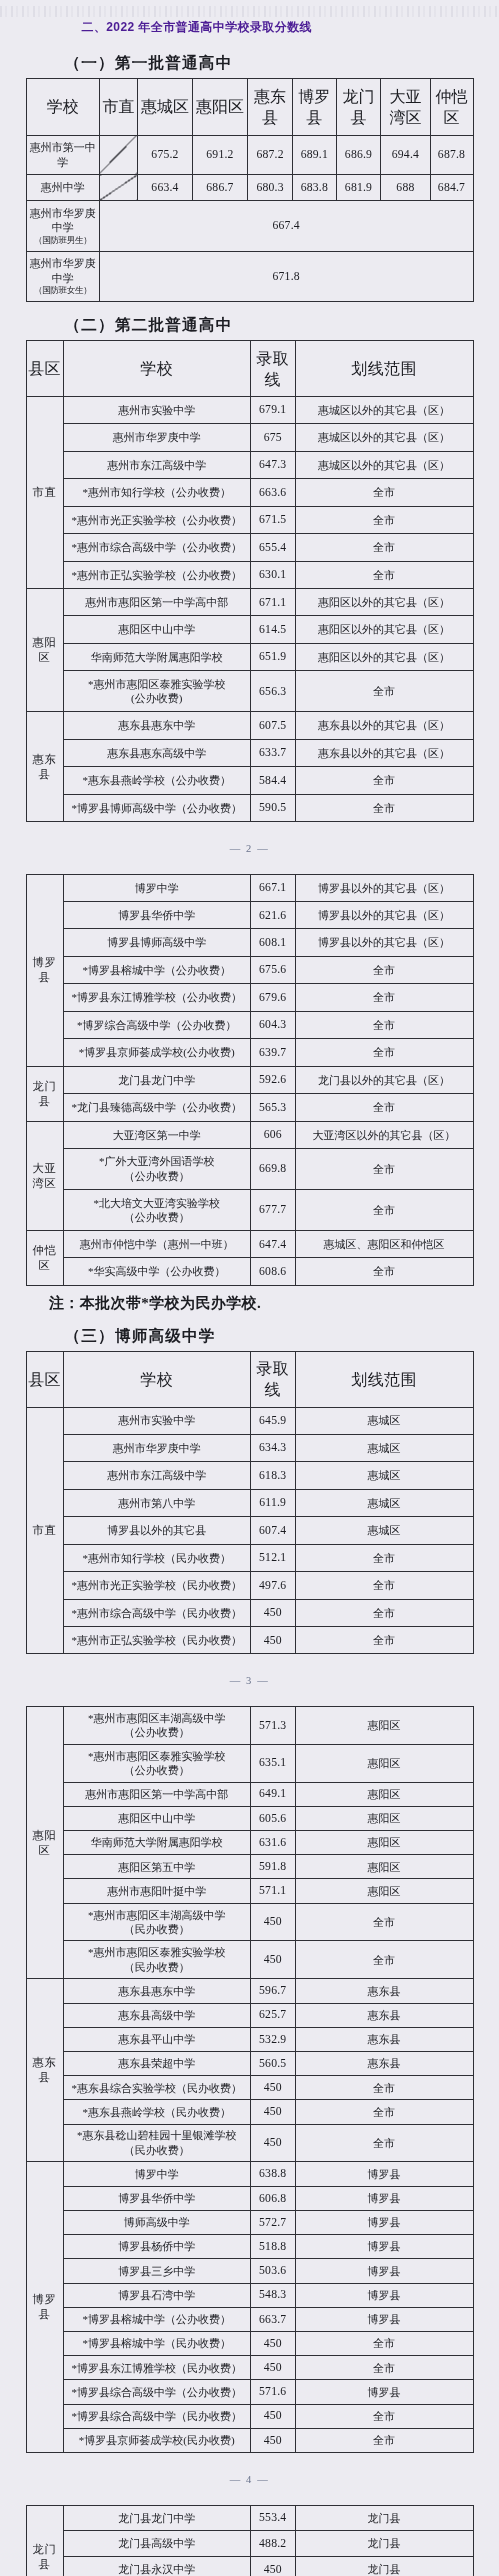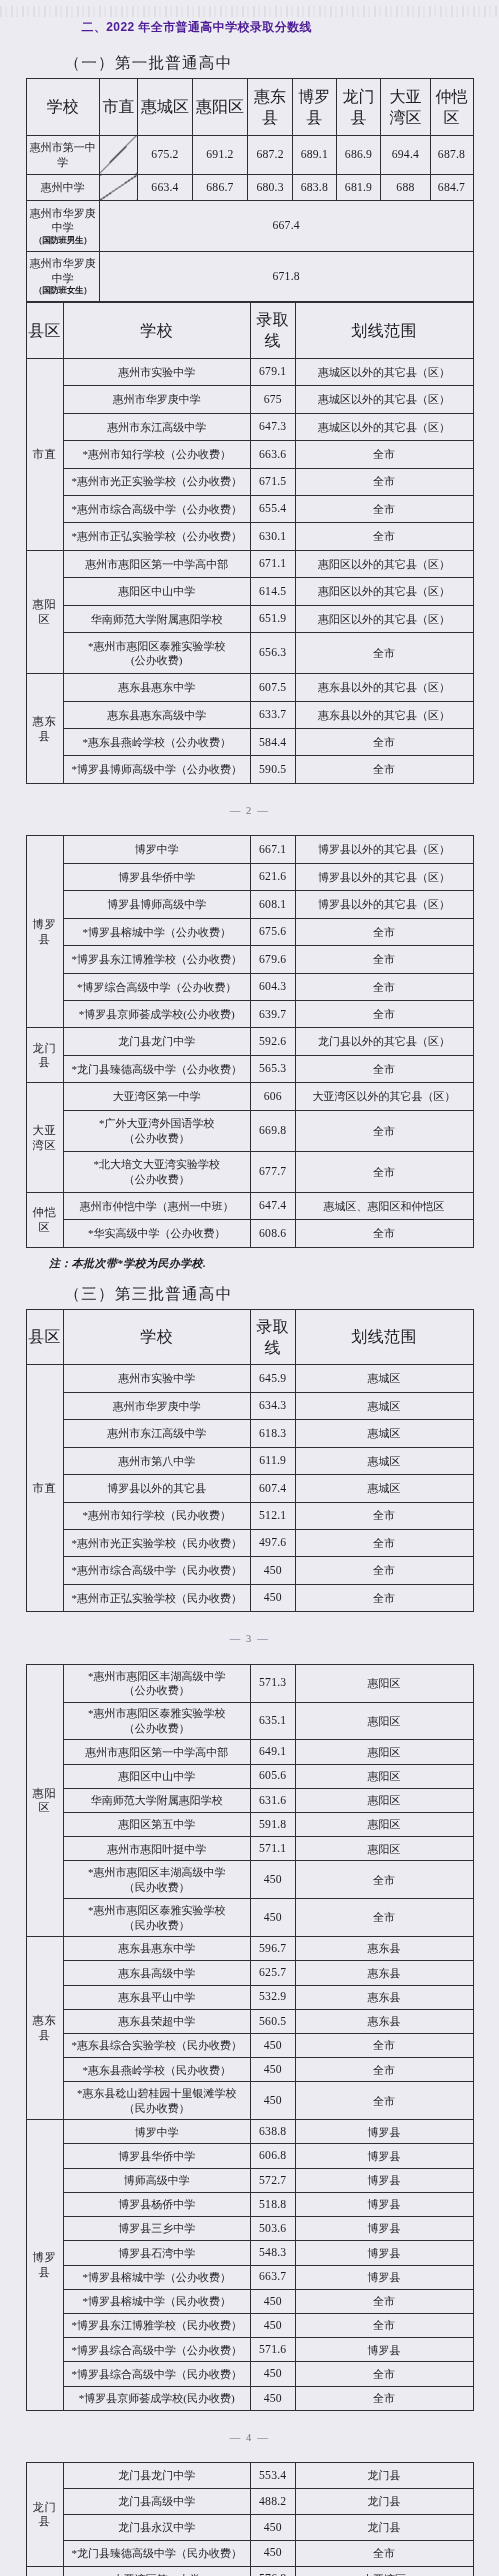--- a/index.html
+++ b/index.html
@@ -16,21 +16,21 @@
     opacity:.55;
   }
   .doc{width:448px;margin:0 auto;padding-top:14px;}
   .doc-title{
     font-family:"Liberation Sans","DejaVu Sans",sans-serif;
     font-weight:bold;font-size:12px;letter-spacing:0.4px;
     margin:4.7px 0 17px 56px;color:#4c1d95;
   }
   .section-heading{
     font-size:15.6px;letter-spacing:1.2px;
-    margin:9.4px 0 3.9px 39px;color:#1d1e24;
+    margin:9.4px 0 3.9px 39px;color:#1d1e24;font-weight:bold;
   }
   table.tbl{
     width:100%;border-collapse:collapse;table-layout:fixed;
     border:1.6px solid #2e2f35;
     font-size:11px;
   }
   .tbl th,.tbl td{
     border:0.8px solid #2e2f35;
     text-align:center;vertical-align:middle;
     line-height:1.32;
@@ -42,34 +42,34 @@
   td.county{font-size:11.3px;letter-spacing:0.8px;}
   td.school{font-size:11px;}
   td.range{font-size:11px;}
   td.diag{
     background:linear-gradient(to bottom right,
       transparent calc(50% - 0.5px),
       #2e2f35 calc(50% - 0.5px),
       #2e2f35 calc(50% + 0.5px),
       transparent calc(50% + 0.5px));
   }
-  .sub{display:block;font-size:8.6px;font-weight:700;letter-spacing:-0.4px;line-height:1.3;}
+  .sub{display:block;font-size:8.6px;font-weight:400;letter-spacing:-0.4px;line-height:1.3;}
   
   .t1 td{padding:4.7px 1.6px;}
   .t1 th{padding:7px 0.8px;letter-spacing:0;}
   .rows-md td{padding:5.5px 2.3px;}
   .rows-sm td{padding:3.9px 2.3px;}
   .rows-lg td{padding:4.7px 2.3px;}
   .page-marker{
     text-align:center;color:#68718a;font-size:10.5px;letter-spacing:1.6px;
     margin:21px 0 19.5px 0;
   }
   .note{
-    font-weight:700;font-size:11px;letter-spacing:0.4px;
-    margin:7.8px 0 0 23.4px;color:#1b1c21;font-style:italic;
+    font-weight:700;font-size:15px;letter-spacing:0.4px;
+    margin:7.8px 0 0 23.4px;color:#1b1c21;
   }
   .mt{margin-top:13.3px;}
   col.c-county{width:8.3%;}
   col.c-name{width:41.9%;}
   col.c-score{width:10%;}
   col.c-range{width:39.8%;}
   col.b1-school{width:16.4%;}
   col.b1-shizhi{width:8.6%;}
   col.b1-d1{width:12.2%;}
   col.b1-d2{width:12.4%;}
@@ -139,20 +139,21 @@
           <td class="school">惠州市华罗庚中学<span class="sub">（国防班男生）</span></td>
           <td colspan="8" class="merged">667.4</td>
         </tr>
         <tr>
           <td class="school">惠州市华罗庚中学<span class="sub">（国防班女生）</span></td>
           <td colspan="8" class="merged">671.8</td>
         </tr>
       </tbody>
   </table>
 
+  <div class="section-heading mt">（二）第二批普通高中</div>
   <table class="tbl rows-md">
     <colgroup>
         <col class="c-county">
         <col class="c-name">
         <col class="c-score">
         <col class="c-range">
       </colgroup>
     <tbody>
         <tr>
           <th>县区</th>
@@ -323,21 +324,21 @@
         <tr>
           <td class="school">*华实高级中学（公办收费）</td>
           <td class="score">608.6</td>
           <td class="range">全市</td>
         </tr>
       </tbody>
   </table>
 
   <div class="note">注：本批次带*学校为民办学校.</div>
 
-  <div class="section-heading mt">（三）第三批普通高中</div>
+  <div class="section-heading mt">（三）博师高级中学</div>
   <table class="tbl rows-md">
     <colgroup>
         <col class="c-county">
         <col class="c-name">
         <col class="c-score">
         <col class="c-range">
       </colgroup>
     <tbody>
         <tr>
           <th>县区</th>

